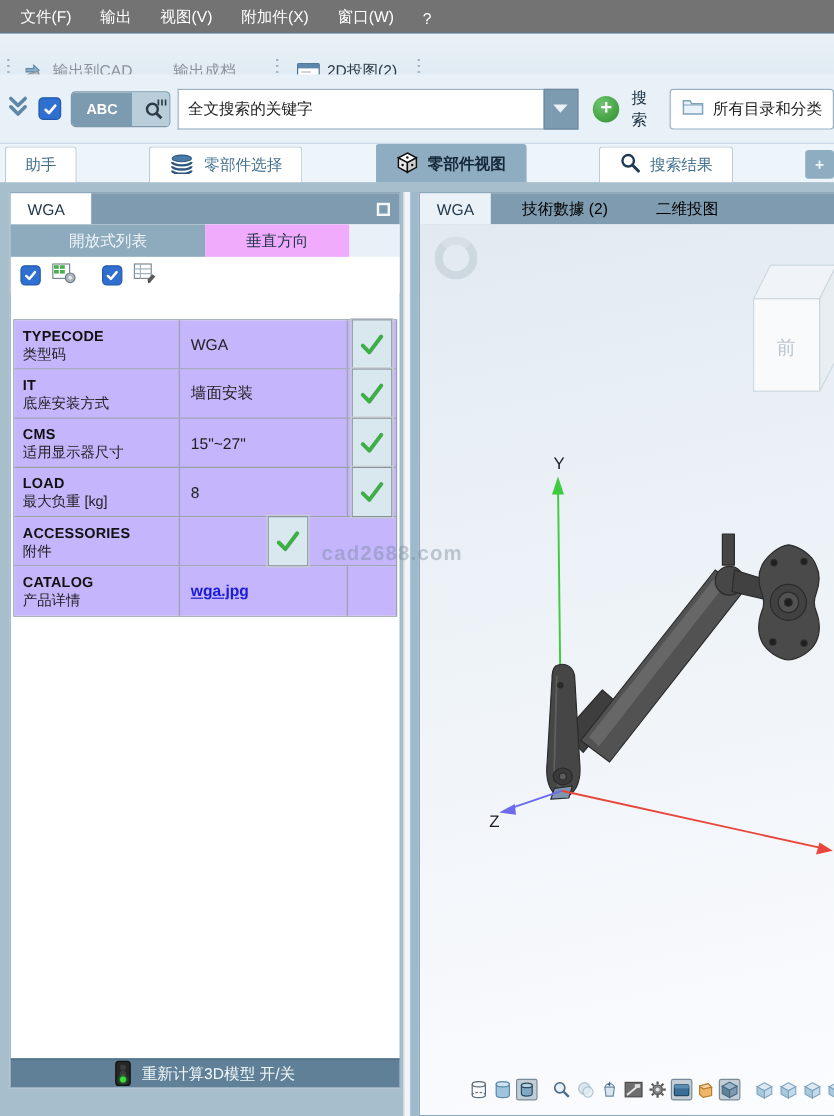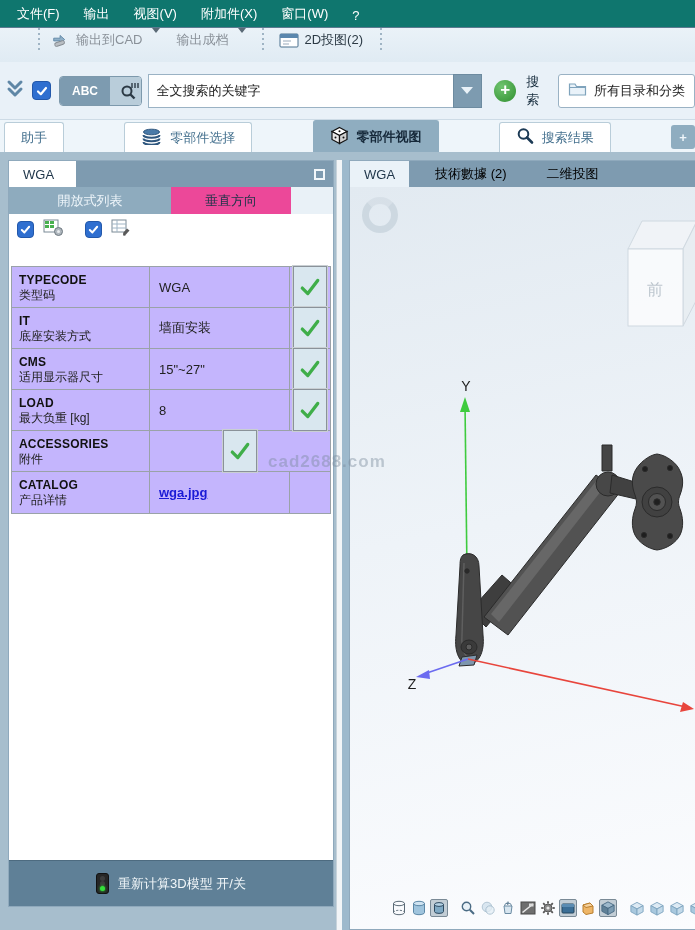--- a/index.html
+++ b/index.html
@@ -1,25 +1,25 @@
 <!DOCTYPE html>
 <html><head>
 <meta charset="utf-8">
 <style>
   * { margin:0; padding:0; box-sizing:border-box; }
   html,body { width:695px; height:930px; }
   body { font-family:"Liberation Sans","DejaVu Sans",sans-serif; font-size:13px; background:#a7becd; overflow:hidden; }
   .window { position:relative; width:695px; height:930px; background:#a7becd; overflow:hidden; }
 
   
-  .menubar { position:absolute; left:0; top:0; width:695px; height:28px; background:#0f766e; display:flex; align-items:flex-end; padding-left:6px; gap:2px; border-bottom:1px solid #5c7a90; }
+  .menubar { position:absolute; left:0; top:0; width:695px; height:28px; background:#737373; display:flex; align-items:flex-end; padding-left:6px; gap:2px; border-bottom:1px solid #5c7a90; }
   .menu-item { color:#fff; padding:4px 11px; cursor:default; white-space:nowrap; }
 
   
-  .toolbar { position:absolute; left:0; top:28px; width:695px; height:44px; background:linear-gradient(#eaf2f8,#dde9f2); border-bottom:1px solid #c2d2de; display:flex; align-items:flex-start;padding-left:32px; }
+  .toolbar { position:absolute; left:0; top:28px; width:695px; height:44px; background:linear-gradient(#eaf2f8,#dde9f2); border-bottom:1px solid #c2d2de; display:flex; align-items:flex-end; }
   .gripper { width:5px; height:22px; margin:0 4px; background-image:repeating-linear-gradient(#9fb4c4 0 2px, transparent 2px 5px); background-size:2px 100%; background-repeat:no-repeat; background-position:center; }
   .tb-btn { display:flex; align-items:center; gap:5px; padding:3px 6px; border-radius:3px; color:#8a9199; }
   .tb-btn.dark { color:#2c3a45; }
   .tb-caret { width:0; height:0; border-left:4px solid transparent; border-right:4px solid transparent; border-top:5px solid #5a6a76; margin:0 4px; }
   .icon16 { width:20px; height:18px; display:inline-flex; align-items:center; justify-content:center; }
 
   
   .searchbar { position:absolute; left:0; top:62px; width:695px; height:58px; background:#e9f1f8; border-bottom:1px solid #cddbe6; display:flex; align-items:center; }
   .chevrons { margin:0 8px 0 6px; }
   .checkbox { width:19px; height:19px; border-radius:4px; background:#2f6fd0; border:1px solid #2358aa; display:inline-flex; align-items:center; justify-content:center; flex:none; }
@@ -43,34 +43,34 @@
   .main { position:absolute; left:0; top:152px; width:695px; height:778px; background:#a7becd; }
 
   
   .left-panel { position:absolute; left:8px; top:8px; width:326px; height:747px; background:#fff; border:1px solid #8fa9bc; }
   .lp-header { height:26px; display:flex; background:#7e9bb0; }
   .lp-title-tab { background:#fff; width:67px; display:flex; align-items:center; padding-left:14px; color:#1d3448; }
   .lp-header-bar { flex:1; display:flex; align-items:center; justify-content:flex-end; padding-right:8px; }
   .maximize-icon { width:11px; height:11px; border:2px solid #f2f7fa; }
   .lp-subtabs { height:27px; display:flex; background:#e9f1f7; }
   .lp-subtab { display:flex; align-items:center; justify-content:center; color:#eef5fa; background:#8eabbe; width:162px; }
-  .lp-subtab.active { background:#ec4899; color:#1d3448; width:120px; }
+  .lp-subtab.active { background:#f0abfc; color:#1d3448; width:120px; }
   .lp-iconrow { height:30px; display:flex; align-items:center; gap:9px; padding-left:8px; background:#fff; }
   .lp-iconrow .checkbox { width:17px; height:17px; }
   .param-table { margin:22px 2px 0 2px; border:1px solid #9aa2a8; }
   .t-row { display:flex; height:41px; border-bottom:1px solid #9aa2a8; background:#c4b5fd; }
   .t-row:last-child { border-bottom:none; }
   .cell-label { width:138px; border-right:1px solid #9aa2a8; padding:6px 4px 0 7px; overflow:hidden; }
   .cell-label b { display:block; font-size:12px; color:#111; letter-spacing:.2px; }
   .cell-label span { font-size:12px; color:#222; }
   .cell-value { width:140px; border-right:1px solid #9aa2a8; display:flex; align-items:center; padding-left:9px; font-size:13px; color:#222; overflow:hidden; white-space:nowrap; }
   .cell-check { flex:1; display:flex; align-items:center; justify-content:center; }
   .check-box { width:34px; height:42px; background:#d9e7ef; border:1px solid #8a9299; outline:1px solid #c9cfd3; display:flex; align-items:center; justify-content:center; }
   .link-text { color:#1b1bd6; text-decoration:underline; font-weight:bold; font-size:13px; }
-  .recalc-btn { position:absolute; left:0; bottom:0; width:100%; height:46px; background:#5f8097; color:#f2f7fa; display:flex; align-items:center; justify-content:center; gap:9px; border-top:1px solid #4d6b80; }
+  .recalc-btn { position:absolute; left:0; bottom:0; width:100%; height:24px; background:#5f8097; color:#f2f7fa; display:flex; align-items:center; justify-content:center; gap:9px; border-top:1px solid #4d6b80; }
   .traffic-light { width:13px; height:21px; background:#262626; border-radius:3px; border:1px solid #111; display:flex; flex-direction:column; align-items:center; justify-content:space-between; padding:2px 0; }
   .tl-dot { width:5px; height:5px; border-radius:50%; background:#3c3c3c; }
   .tl-dot.green { background:#35e03a; box-shadow:0 0 3px #35e03a; }
 
   
   .splitter-white { position:absolute; left:336px; top:8px; width:6px; height:770px; background:#f2f5f7; border-left:1px solid #c7d3db; }
   .splitter-blue { position:absolute; left:342px; top:8px; width:7px; height:770px; background:#9db9cc; }
 
   
   .right-panel { position:absolute; left:349px; top:8px; width:346px; height:770px; background:#fff; border:1px solid #8fa9bc; border-right:none; }

